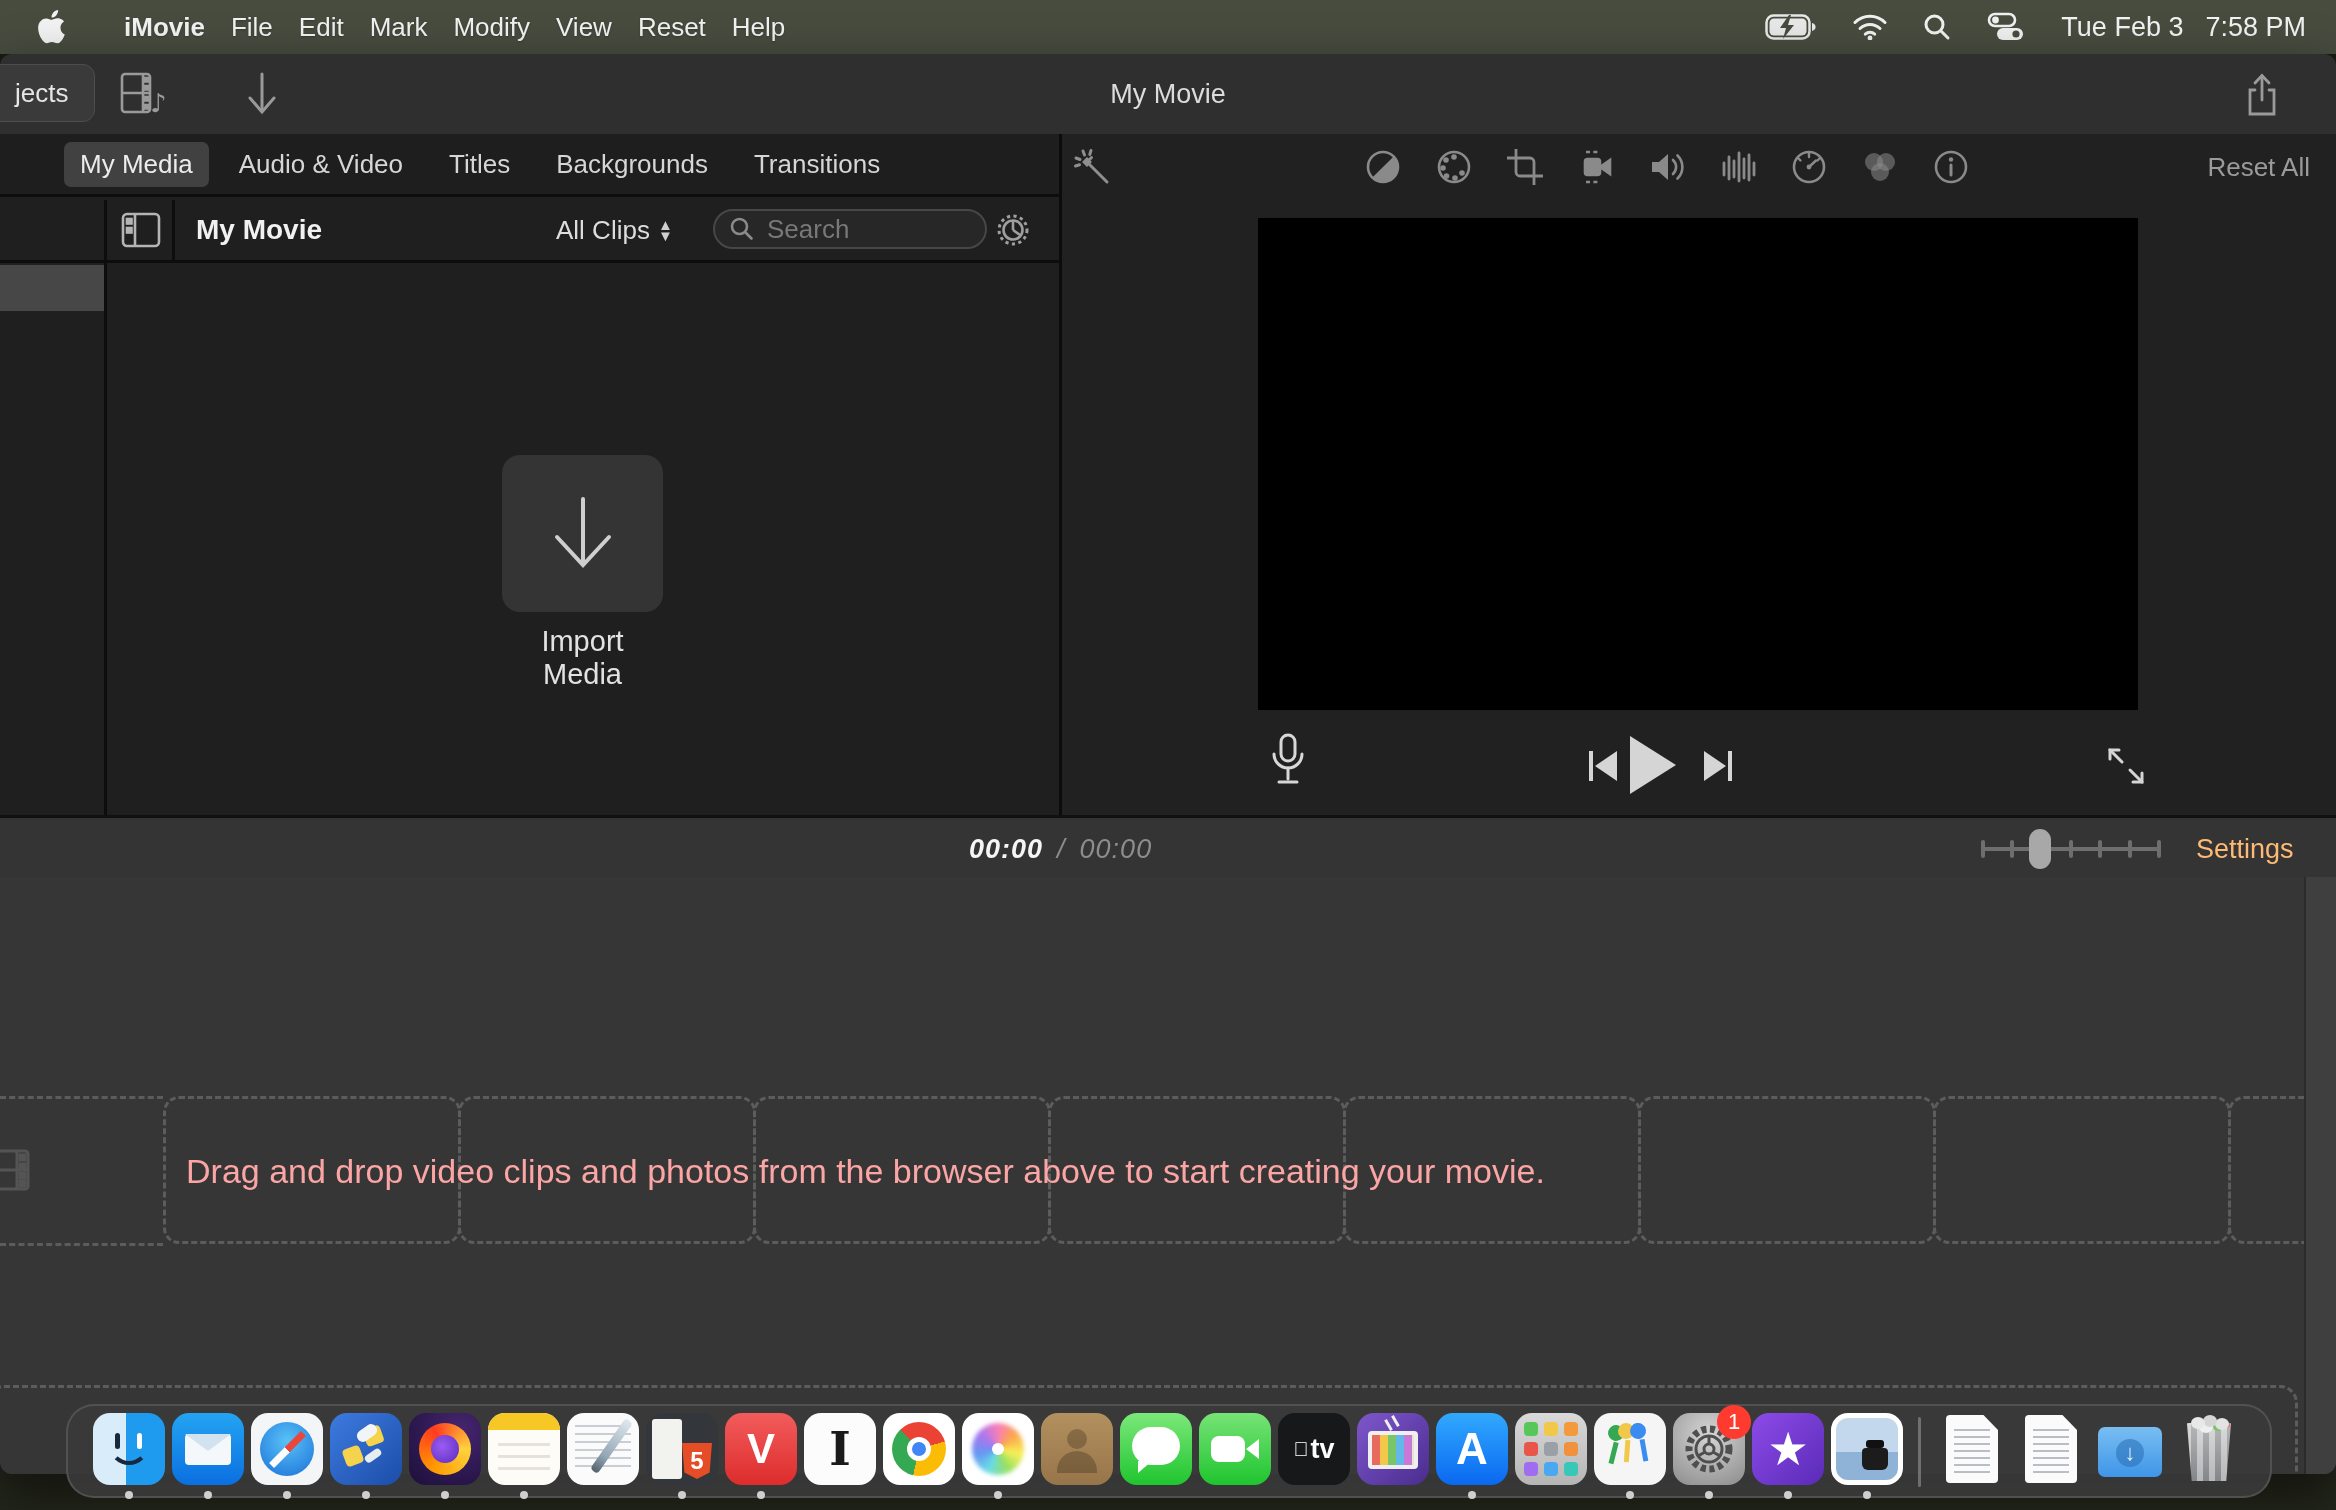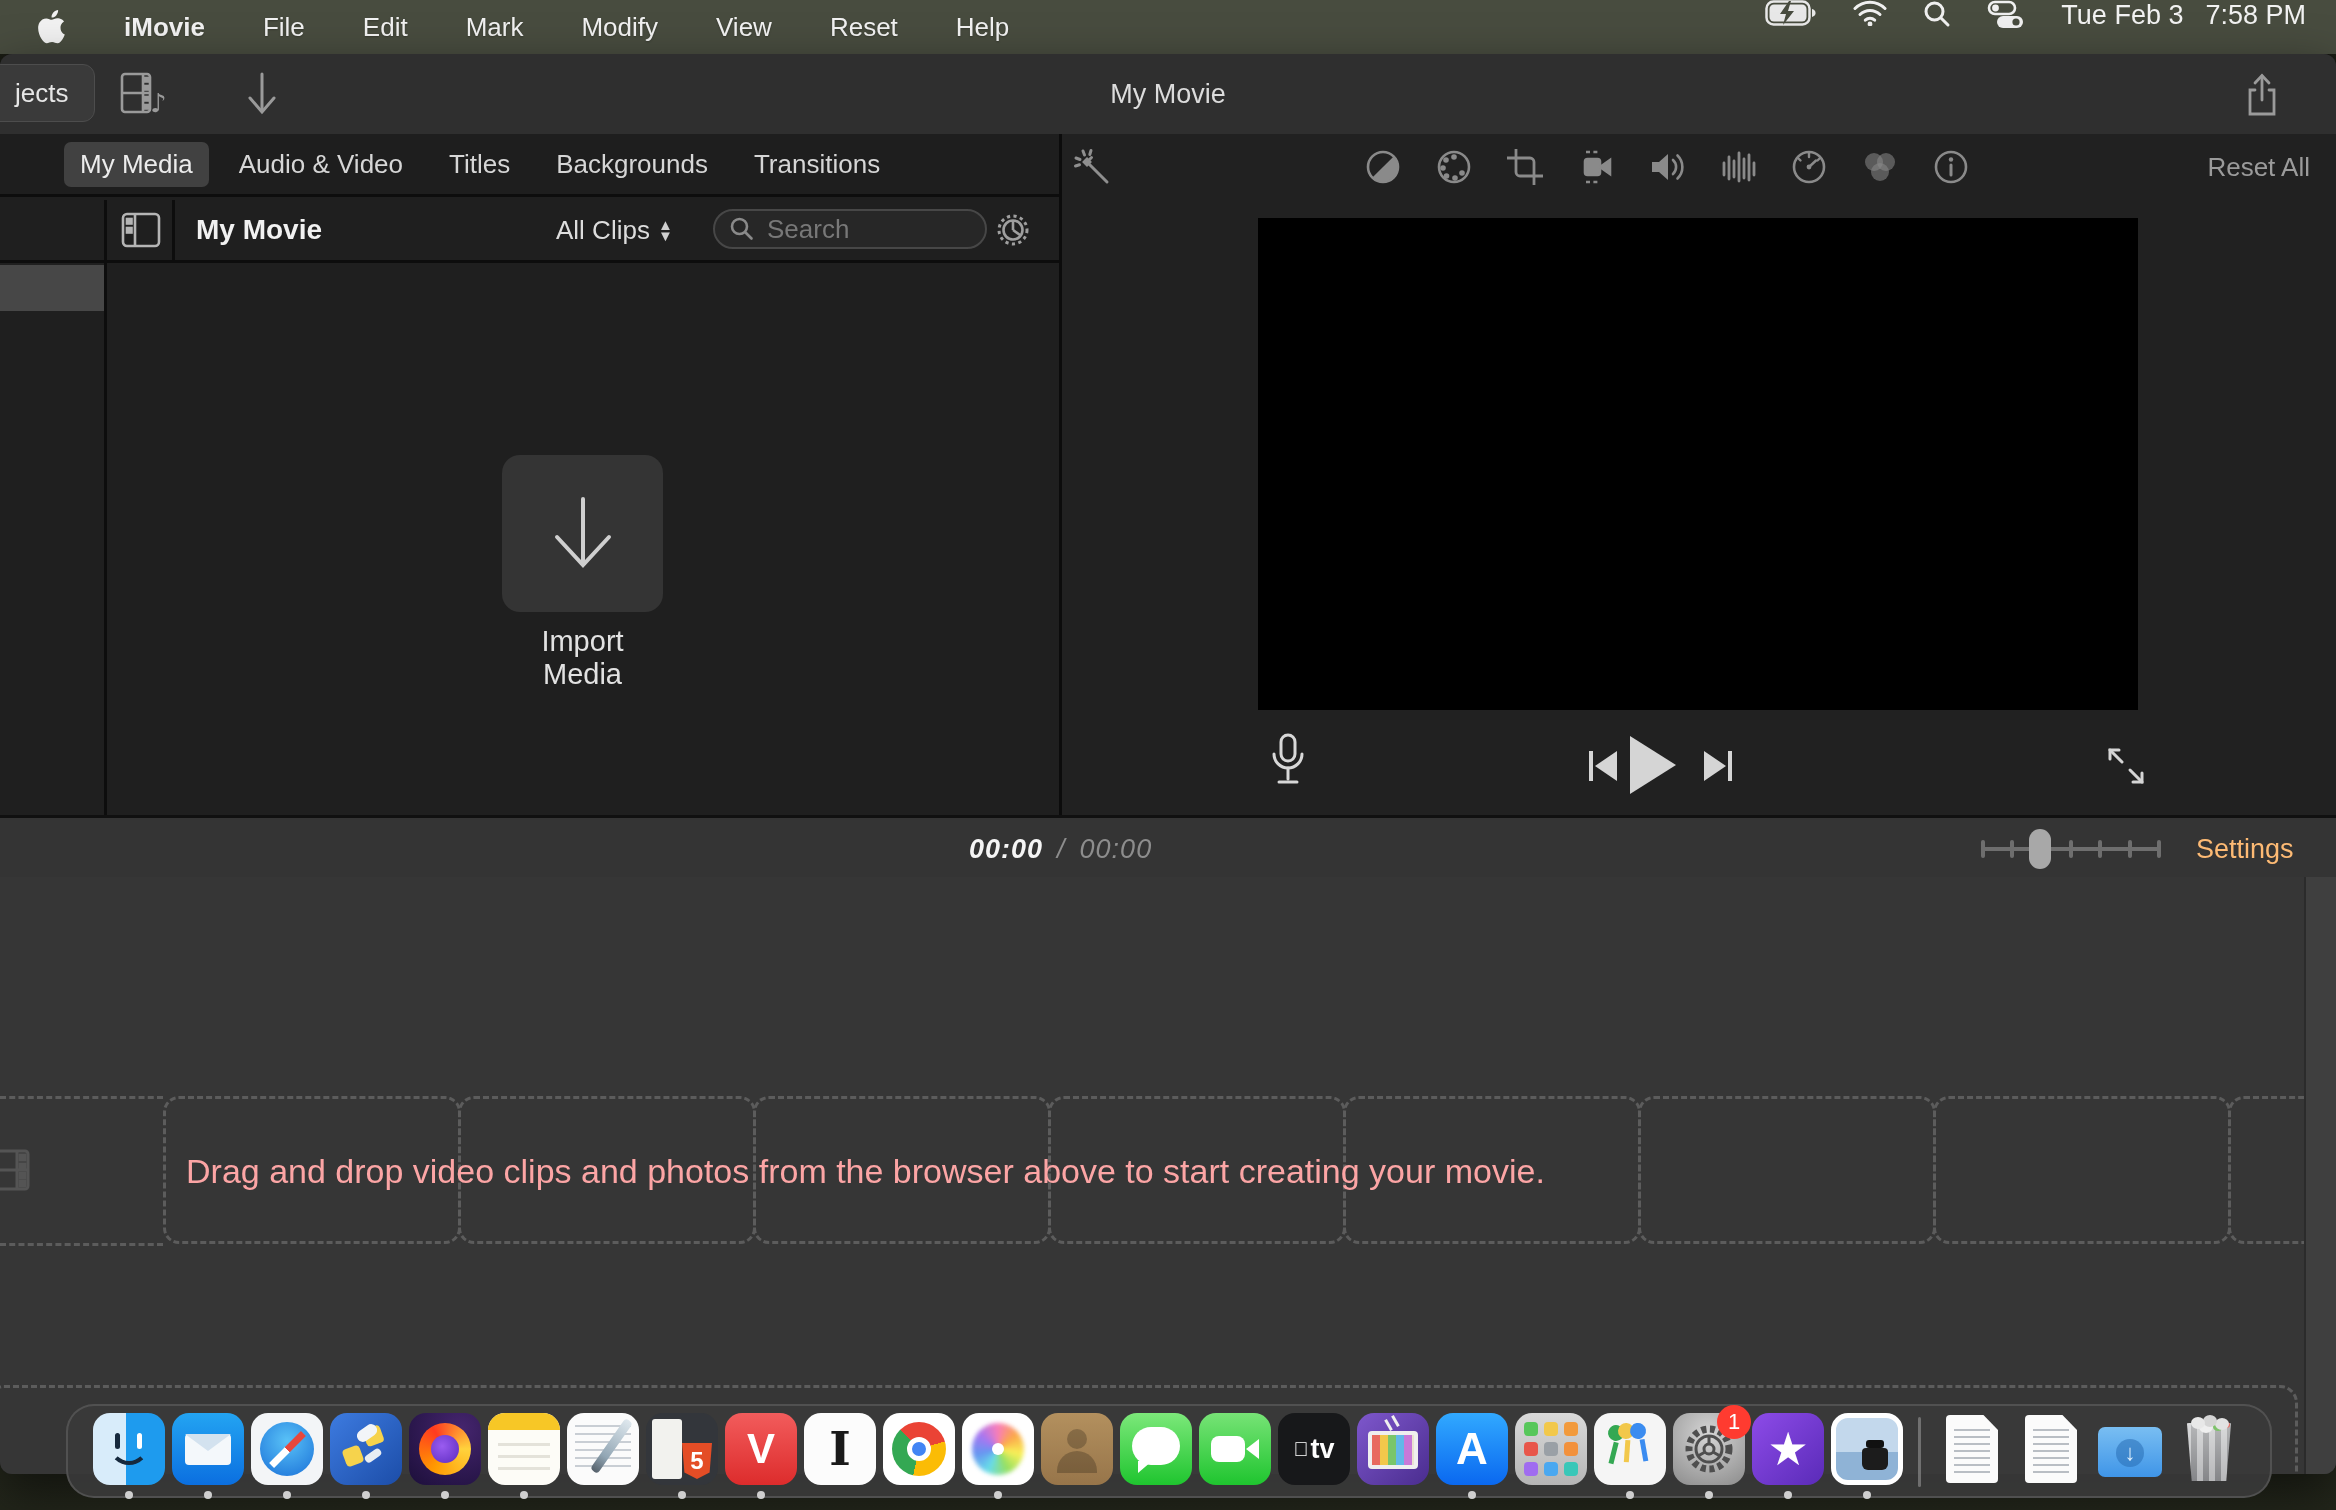--- a/index.html
+++ b/index.html
@@ -4,23 +4,23 @@
 <style>
   html,body{margin:0;padding:0;width:2336px;height:1510px;overflow:hidden;
     font-family:"Liberation Sans","DejaVu Sans",sans-serif;-webkit-font-smoothing:antialiased;}
   #stage{position:relative;width:2336px;height:1510px;background:linear-gradient(180deg,#191b13 0%,#20231a 55%,#2a2d20 85%,#23261b 100%);padding-left:8px;}
 
   
   #menubar{position:absolute;left:0;top:0;width:2336px;height:54px;background:#484c3f;
     display:flex;align-items:center;color:#f2f2f2;font-size:26px;}
   #menubar .apple{margin-left:38px;display:flex;align-items:center;}
   #menubar nav{display:flex;align-items:center;}
-  #menubar nav span{margin-left:58px;text-shadow:0 1px 2px rgba(0,0,0,.25);cursor:default;}
+  #menubar nav span{margin-left:26px;text-shadow:0 1px 2px rgba(0,0,0,.25);cursor:default;}
   #menubar nav span.app{font-weight:bold;margin-left:54px;}
-  #mb-right{position:absolute;right:30px;top:0;height:54px;display:flex;align-items:flex-start;gap:36px;}
+  #mb-right{position:absolute;right:30px;top:0;height:54px;display:flex;align-items:center;gap:36px;}
   #mb-right .glyph{display:flex;align-items:center;}
   #mb-right .dt{display:flex;gap:22px;font-size:27px;}
 
   
   #window{position:absolute;left:0;top:54px;width:2336px;height:1420px;background:#1f1f1f;
     border-radius:12px 12px 12px 12px;box-shadow:0 18px 50px rgba(0,0,0,.55);overflow:hidden;}
 
   
   #titlebar{position:absolute;left:0;top:0;width:100%;height:80px;background:#2f2f2f;border-bottom:2px solid #111;}
   #back-pill{position:absolute;left:-46px;top:10px;height:56px;padding:0 26px 0 60px;display:flex;align-items:center;

